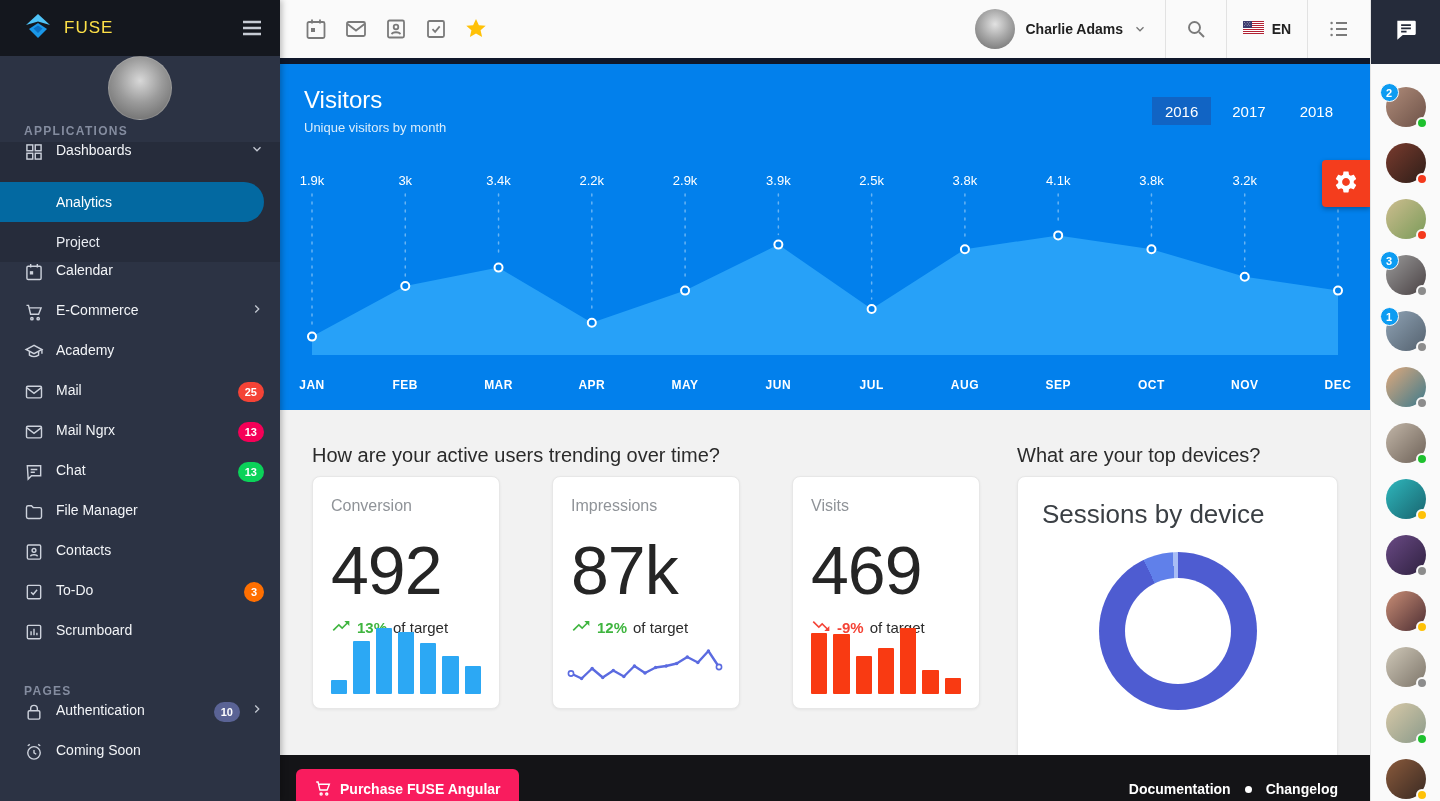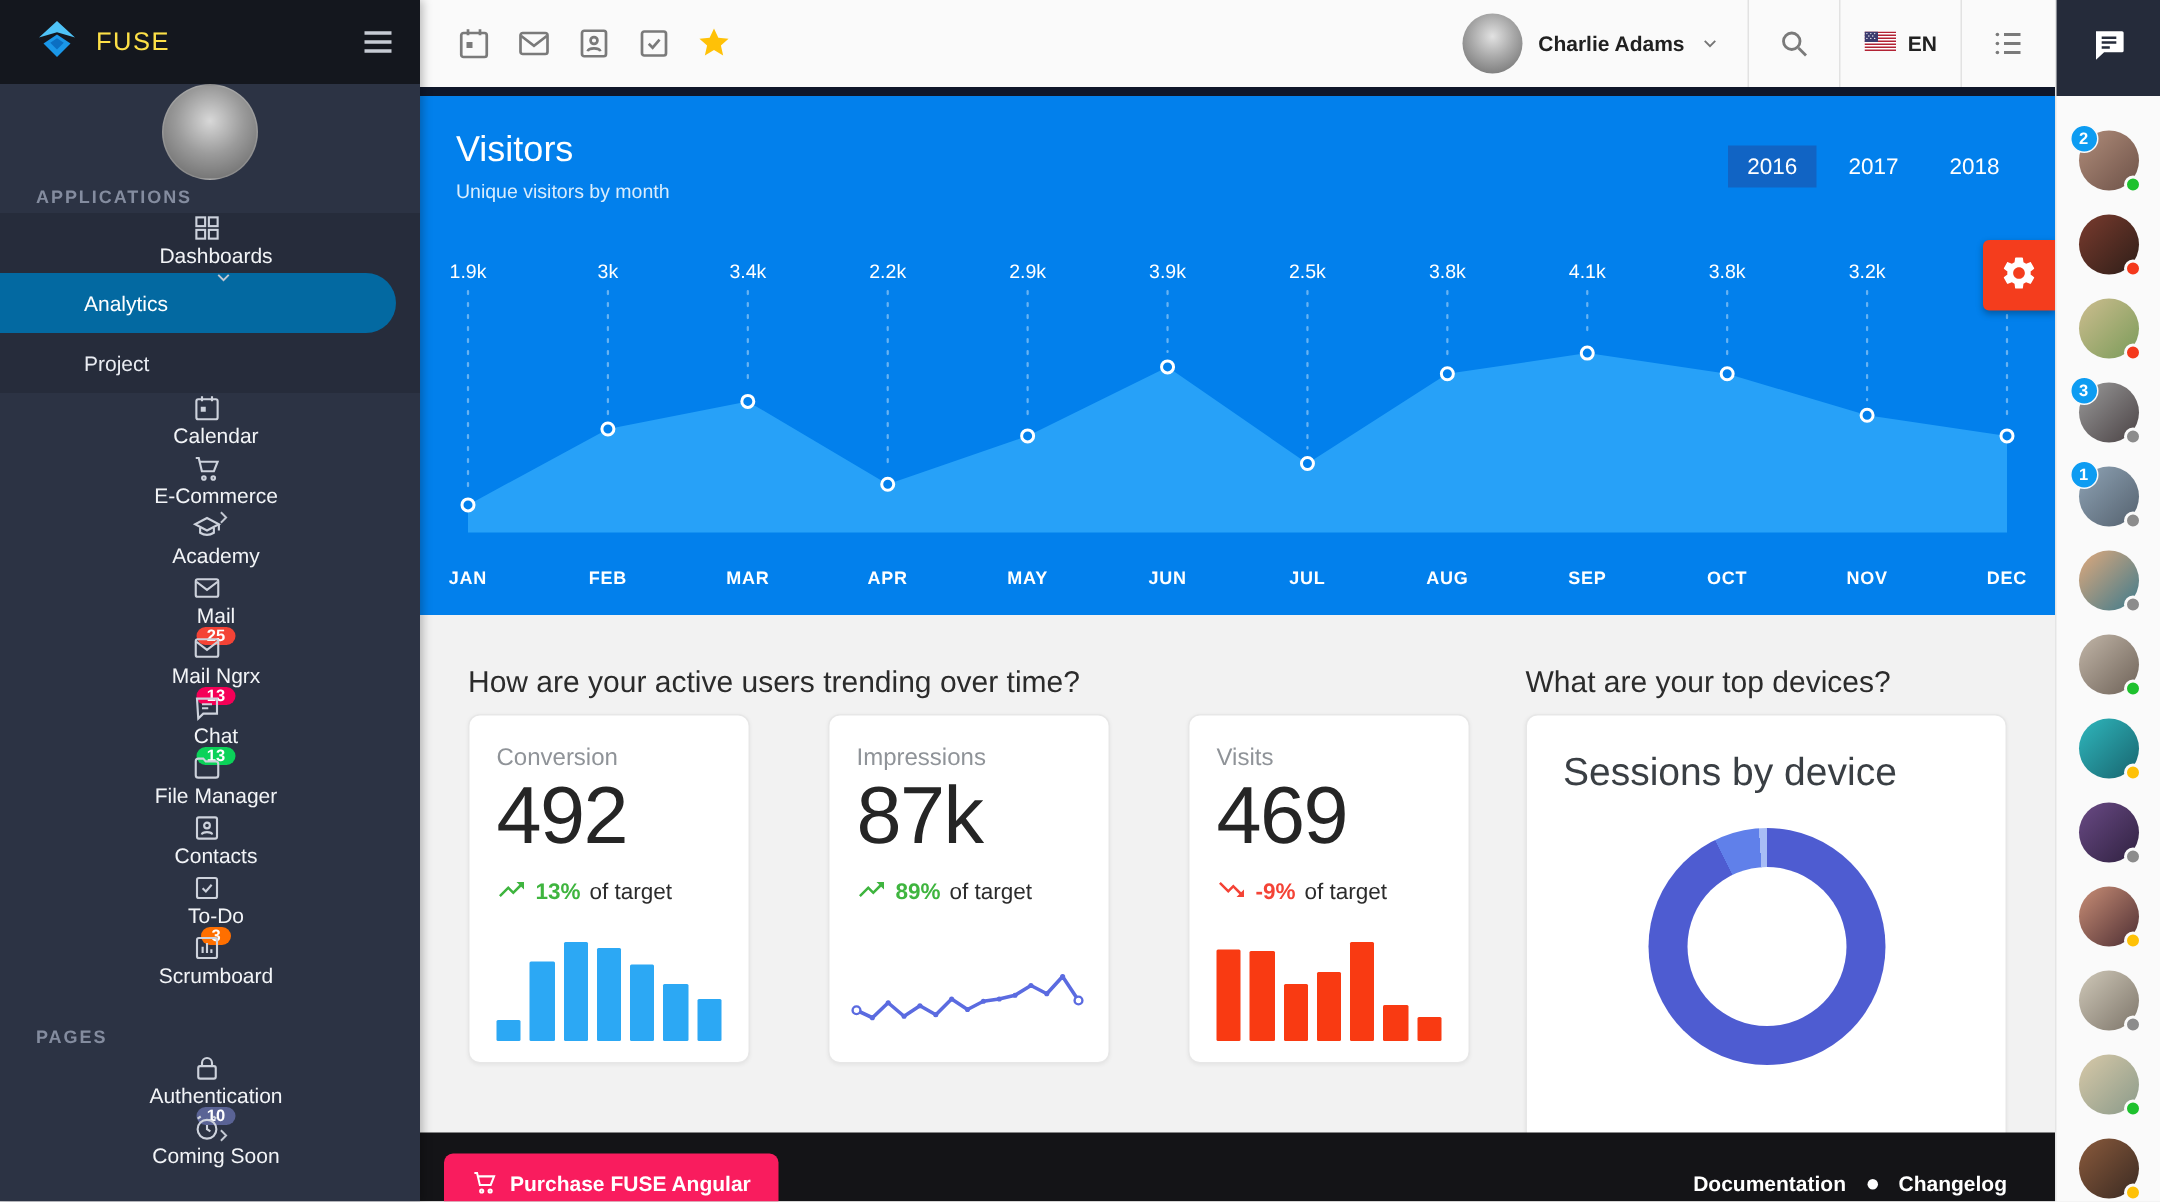--- a/index.html
+++ b/index.html
@@ -10,21 +10,21 @@
   
   .sidebar { width:280px; min-width:280px; background:#2c3344; color:#fff; display:flex; flex-direction:column; z-index:20; box-shadow:2px 0 6px rgba(0,0,0,.25); }
   .sidebar-header { height:56px; background:#14171e; display:flex; align-items:center; padding:0 16px 0 24px; }
   .logo { display:flex; align-items:center; gap:12px; flex:1; }
   .logo-text { font-size:17px; letter-spacing:1px; color:#fde047; font-weight:500; }
   .hamburger { background:none; border:none; cursor:pointer; color:#c6cbd4; display:flex; }
   .user-avatar { width:64px; height:64px; border-radius:50%; margin:0 auto; background:radial-gradient(circle at 50% 38%, #d8d8d8 0%, #9b9b9b 45%, #5f5f5f 100%); border:1px solid rgba(255,255,255,.15); }
   .sidebar-body { flex:1; overflow:hidden; }
   .section-label { padding:0 24px; line-height:22px; font-size:12px; font-weight:700; letter-spacing:1.3px; color:#848c9f; }
   .section-label.pages { margin-top:18px; }
-  .nav-item { height:40px; display:flex; align-items:center; padding:0 16px 0 24px; cursor:pointer; font-size:14px; color:#f2f4f7;flex-direction:column; }
+  .nav-item { height:40px; display:flex; align-items:flex-start; padding:0 16px 0 24px; cursor:pointer; font-size:14px; color:#f2f4f7; }
   .nav-item .nav-icon { width:20px; height:20px; margin-right:12px; color:#cdd2dc; display:flex; align-items:center; }
   .nav-item .nav-label { flex:1; }
   .nav-group.open { background:rgba(0,0,0,.12); }
   .nav-child { height:40px; display:flex; align-items:center; padding-left:56px; font-size:14px; cursor:pointer; color:#e9ecf2; }
   .nav-child.active { background:#0369a1; margin-right:16px; border-radius:0 20px 20px 0; font-weight:400; color:#fff; }
   .badge { min-width:20px; height:20px; border-radius:10px; padding:0 7px; font-size:11px; font-weight:700; color:#fff; display:flex; align-items:center; justify-content:center; }
   .chev { color:#c3c8d2; display:flex; margin-left:10px; }
 
   
   .main-col { width:1090px; min-width:1090px; display:flex; flex-direction:column; }
@@ -52,21 +52,21 @@
   .year-tab.selected { background:#1164c4; }
   #visitors-svg { position:absolute; inset:0; }
   .gear-btn { position:absolute; top:96px; right:0; width:48px; height:47px; background:#f43d1d; border:none; border-radius:4px 0 0 4px; display:flex; align-items:center; justify-content:center; cursor:pointer; box-shadow:0 2px 5px rgba(0,0,0,.3); }
 
   
   .widgets { flex:1; display:flex; justify-content:space-between; padding:34px 32px 0; background:#f2f2f2; }
   .w-heading { font-size:20px; font-weight:400; color:#2b2b2b; height:24px; margin-bottom:8px; }
   .cards-row { display:flex; gap:52px; }
   .stat-card { position:relative; width:188px; height:233px; background:#fff; border:1px solid #e7e7e7; border-radius:8px; padding:20px 18px; box-shadow:0 1px 3px rgba(0,0,0,.06); }
   .stat-title { font-size:16px; color:#8f9398; }
-  .stat-value { font-size:54px; font-weight:300; color:#252525; line-height:1.05; margin-top:1px; letter-spacing:-1px; }
+  .stat-value { font-size:68px; font-weight:300; color:#252525; line-height:1.05; margin-top:20px; letter-spacing:-1px; }
   .trend-row { display:flex; align-items:center; gap:6px; margin-top:10px; font-size:15px; color:#2b2b2b; }
   .trend-row .pct.up { color:#3fb53f; font-weight:600; }
   .trend-row .pct.down { color:#f44336; font-weight:600; }
   .mini-bars { position:absolute; left:18px; right:18px; bottom:14px; height:66px; display:flex; align-items:flex-end; gap:6px; }
   .mini-bars .bar { width:17px; border-radius:1px; }
   .mini-line { position:absolute; left:14px; right:14px; bottom:12px; height:62px; }
   .col-right { width:321px; }
   .sessions-card { width:321px; height:290px; background:#fff; border:1px solid #e7e7e7; border-radius:8px; box-shadow:0 1px 3px rgba(0,0,0,.06); }
   .sessions-title { font-size:26px; font-weight:400; color:#3a3f44; padding:22px 24px 0; }
   .donut { width:158px; height:158px; border-radius:50%; margin:22px auto 0; position:relative; }
@@ -476,21 +476,21 @@
 
             <div class="stat-card">
               <div class="stat-title">Impressions</div>
               <div class="stat-value">87k</div>
               <div class="trend-row">
                 <span>
                   <svg width="20" height="20" viewBox="0 0 24 24" fill="#3fb53f">
                       <path d="M16 6l2.29 2.29-4.88 4.88-4-4L2 16.59 3.41 18l6-6 4 4 6.3-6.29L22 12V6z"></path>
                     </svg>
                 </span>
-                <span class="pct up">89%</span>
+                <span class="pct up">12%</span>
                 <span>of target</span>
               </div>
               <svg class="mini-line" id="imp-line" viewBox="0 0 156 62">
                   <polyline points="4.0,39.5 14.6,44.5 25.1,34.5 35.7,43.5 46.3,36.5 56.9,42.5 67.4,32.0 78.0,39.0 88.6,33.5 99.1,32.0 109.7,29.5 120.3,23.0 130.9,28.5 141.4,17.0 152.0,33.0" fill="none" stroke="#5B6BE0" stroke-width="2.4" stroke-linejoin="round" stroke-linecap="round"></polyline>
                   <circle cx="4" cy="39.5" r="2.6" fill="#fff" stroke="#5B6BE0" stroke-width="1.6"></circle>
                   <circle cx="14.571428571428571" cy="44.5" r="1.7" fill="#5B6BE0"></circle>
                   <circle cx="25.142857142857142" cy="34.5" r="1.7" fill="#5B6BE0"></circle>
                   <circle cx="35.714285714285715" cy="43.5" r="1.7" fill="#5B6BE0"></circle>
                   <circle cx="46.285714285714285" cy="36.5" r="1.7" fill="#5B6BE0"></circle>
                   <circle cx="56.857142857142854" cy="42.5" r="1.7" fill="#5B6BE0"></circle>

